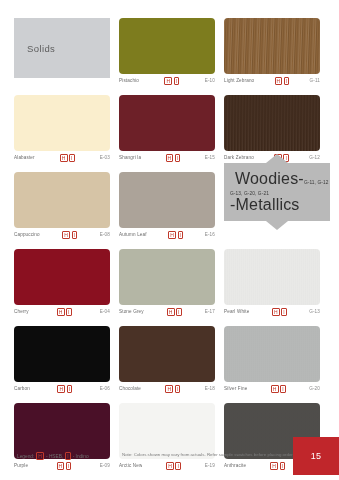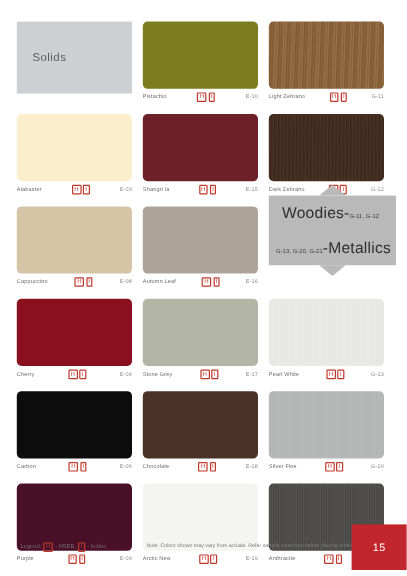--- a/index.html
+++ b/index.html
@@ -164,23 +164,23 @@
     bottom: -9px;
     border-top: 9px solid #b9b9b9;
   }
   .callout-line {
     position: absolute;
     display: flex;
     align-items: baseline;
     white-space: nowrap;
   }
   .callout-line.top { left: 11px; top: 7px; }
-  .callout-line.bottom { left: 6px; bottom: 7px; }
+  .callout-line.bottom { left: 6px; bottom: 7px; flex-direction: column; }
   .co-big {
-    font-size: 13px;
+    font-size: 16px;
     color: #2f2f2f;
     letter-spacing: .2px;
   }
   .co-small {
     font-size: 4.8px;
     color: #3a3a3a;
     letter-spacing: .1px;
   }
   .legend {
     position: absolute;

